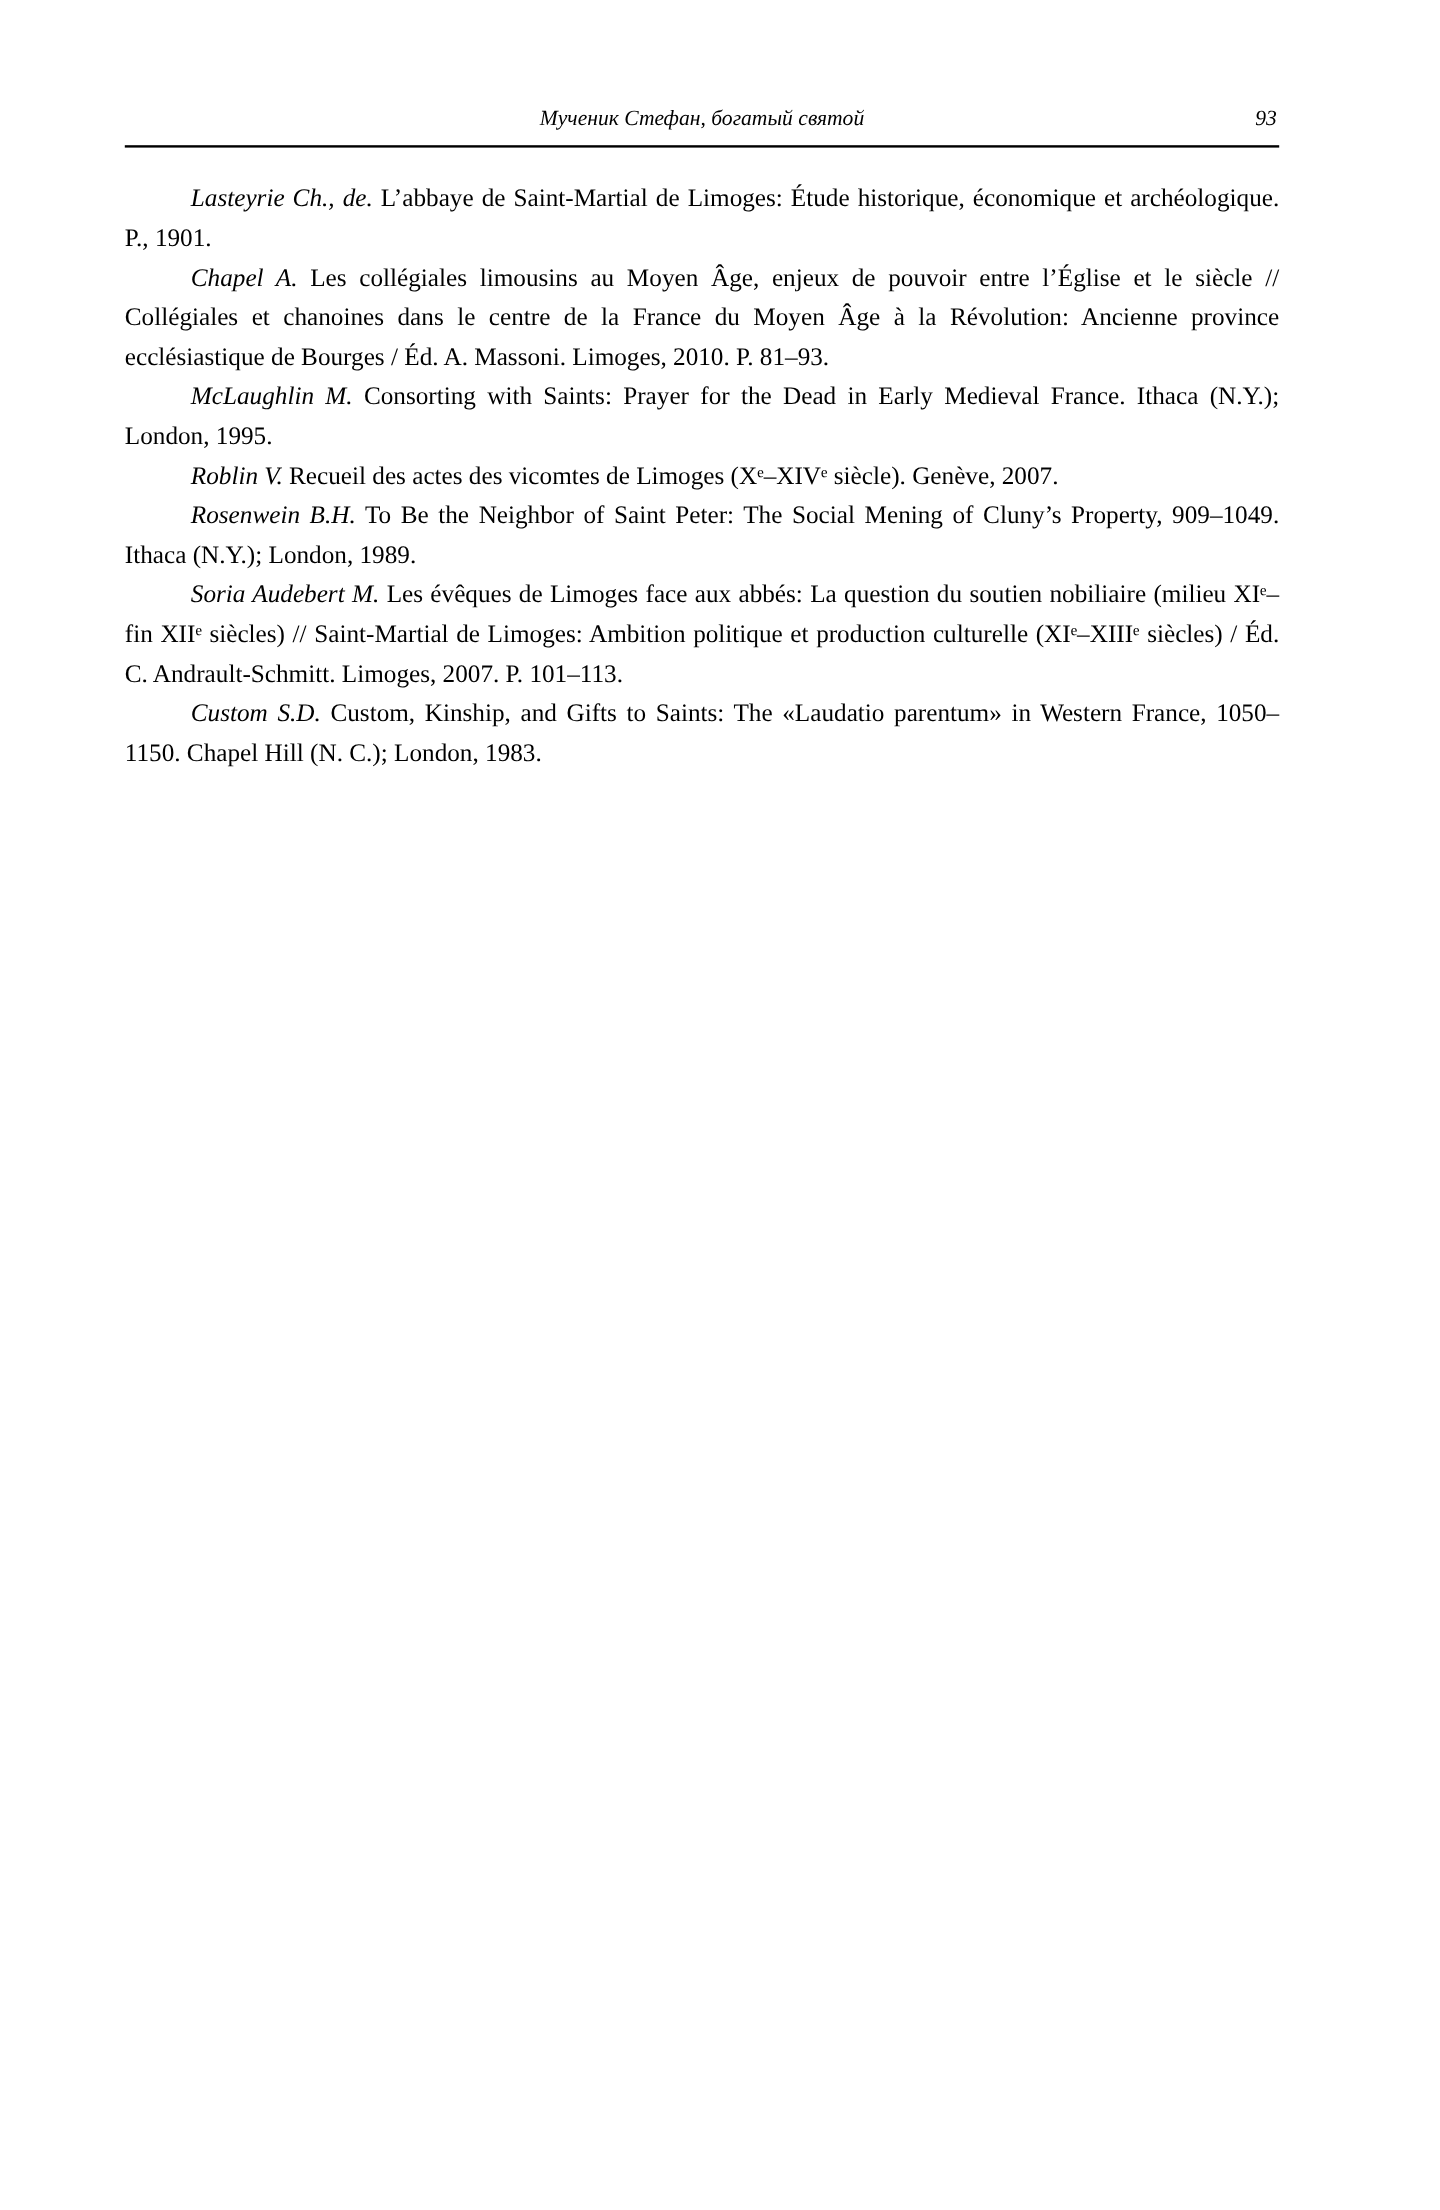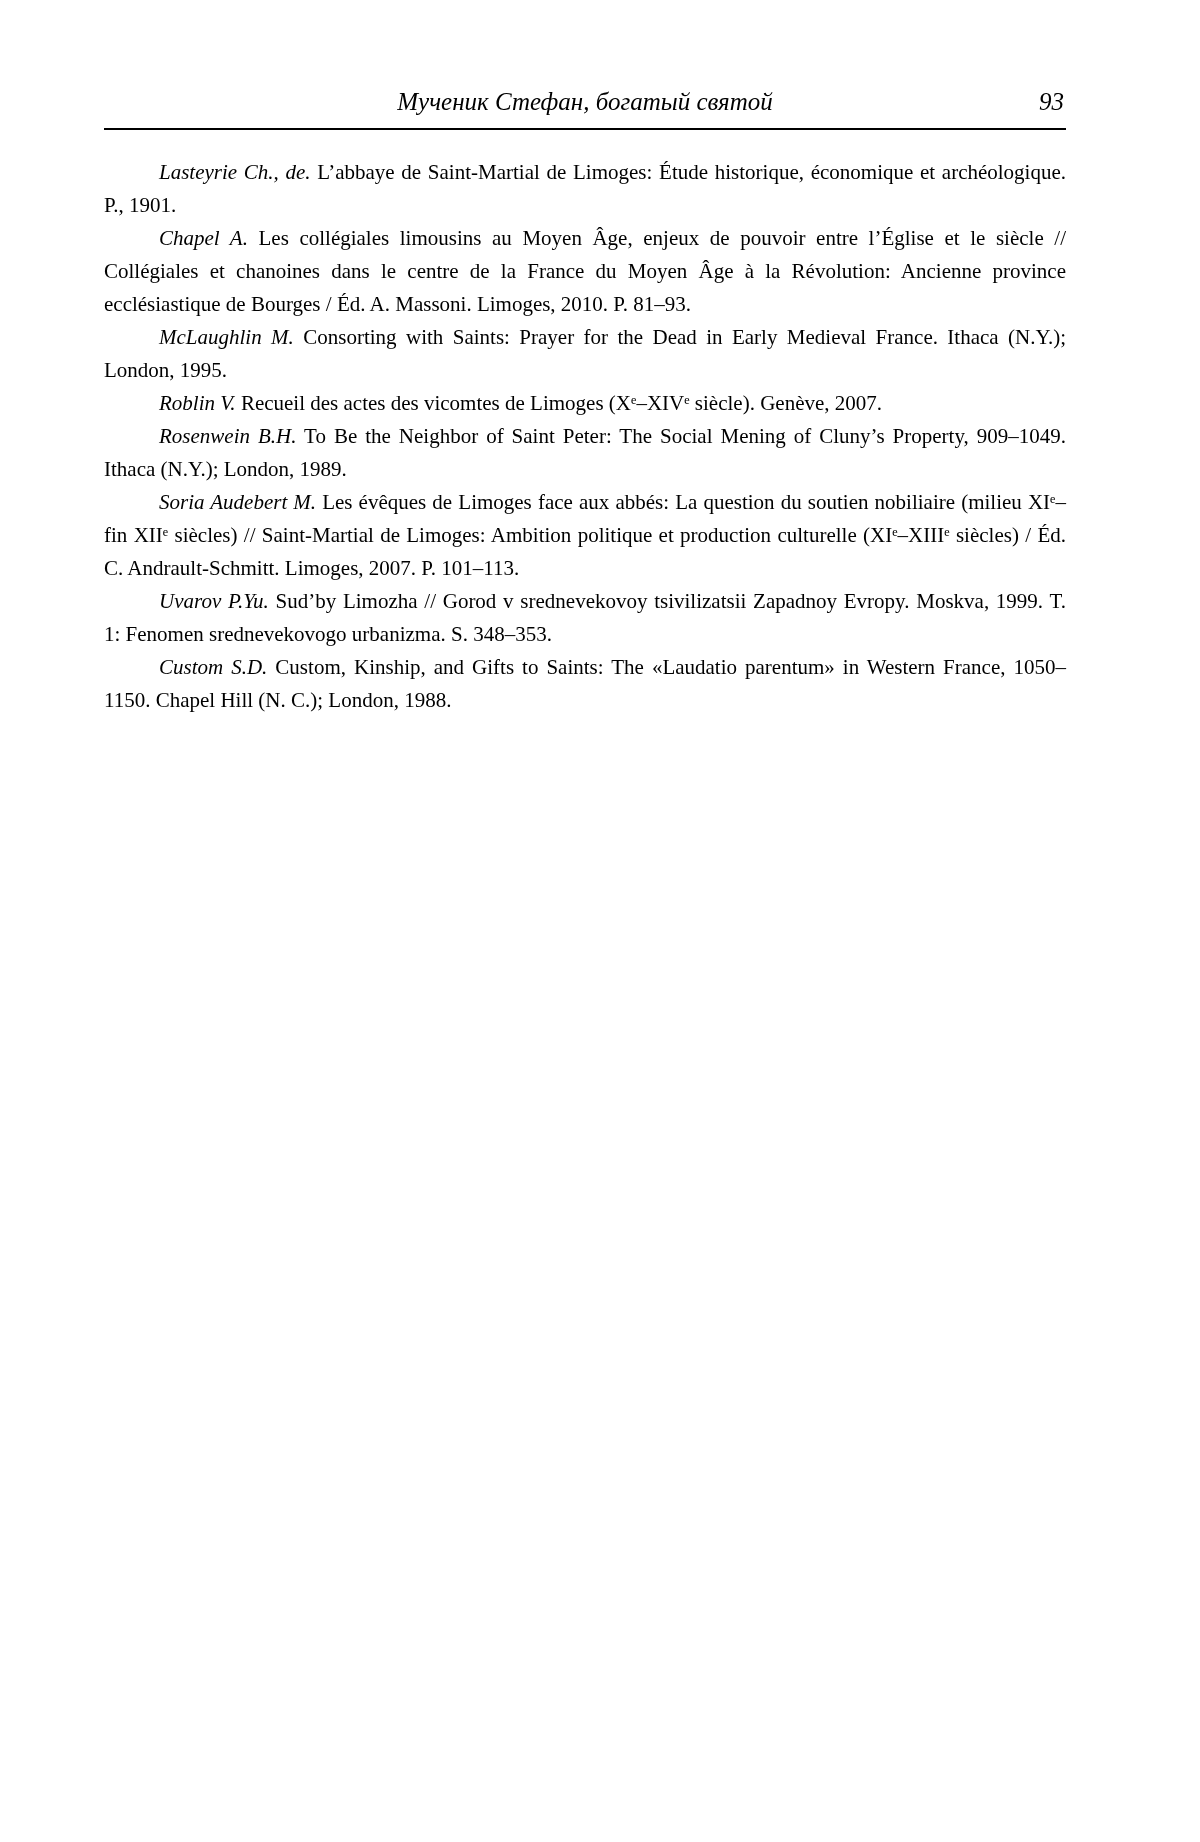--- a/index.html
+++ b/index.html
@@ -18,21 +18,21 @@
   }
   .content {
     position: absolute;
     left: 104px;
     top: 88px;
     width: 962px;
   }
   .running-header {
     position: relative;
     text-align: center;
-    font-size: 25px;
+    font-size: 18px;
     font-style: italic;
     padding-bottom: 12px;
     border-bottom: 2px solid #000000;
   }
   .running-header .page-number {
     position: absolute;
     right: 2px;
     top: 0;
     font-style: italic;
   }
@@ -69,19 +69,18 @@
   <p><span class="entry-author">Chapel A.</span><span> Les collégiales limousins au Moyen Âge, enjeux de pouvoir entre l’Église et le siècle // Collégiales et chanoines dans le centre de la France du Moyen Âge à la Révolution: Ancienne province ecclésiastique de Bourges / Éd. A. Massoni. Limoges, 2010. P. 81–93.</span></p>
 
   <p><span class="entry-author">McLaughlin M.</span><span> Consorting with Saints: Prayer for the Dead in Early Medieval France. Ithaca (N.Y.); London, 1995.</span></p>
 
   <p><span class="entry-author">Roblin V.</span><span> Recueil des actes des vicomtes de Limoges (Xᵉ–XIVᵉ siècle). Genève, 2007.</span></p>
 
   <p><span class="entry-author">Rosenwein B.H.</span><span> To Be the Neighbor of Saint Peter: The Social Mening of Cluny’s Property, 909–1049. Ithaca (N.Y.); London, 1989.</span></p>
 
   <p><span class="entry-author">Soria Audebert M.</span><span> Les évêques de Limoges face aux abbés: La question du soutien nobiliaire (milieu XIᵉ–fin XIIᵉ siècles) // Saint-Martial de Limoges: Ambition politique et production culturelle (XIᵉ–XIIIᵉ siècles) / Éd. C. Andrault-Schmitt. Limoges, 2007. P. 101–113.</span></p>
 
-  <p><span class="entry-author">Uvarov P.Yu.</span><span> Sud’by Limozha // Gorod v srednevekovoy tsivilizatsii Zapadnoy Evropy. Moskva, 1999. T. 1: Fenomen srednevekovogo urbanizma. S. 348–353.</span></p>
 
-  <p><span class="entry-author">Custom S.D.</span><span> Custom, Kinship, and Gifts to Saints: The «Laudatio parentum» in Western France, 1050–1150. Chapel Hill (N. C.); London, 1988.</span></p>
+  <p><span class="entry-author">Custom S.D.</span><span> Custom, Kinship, and Gifts to Saints: The «Laudatio parentum» in Western France, 1050–1150. Chapel Hill (N. C.); London, 1983.</span></p>
 </div>
 
   </div>
 </div>
 
 </body></html>

